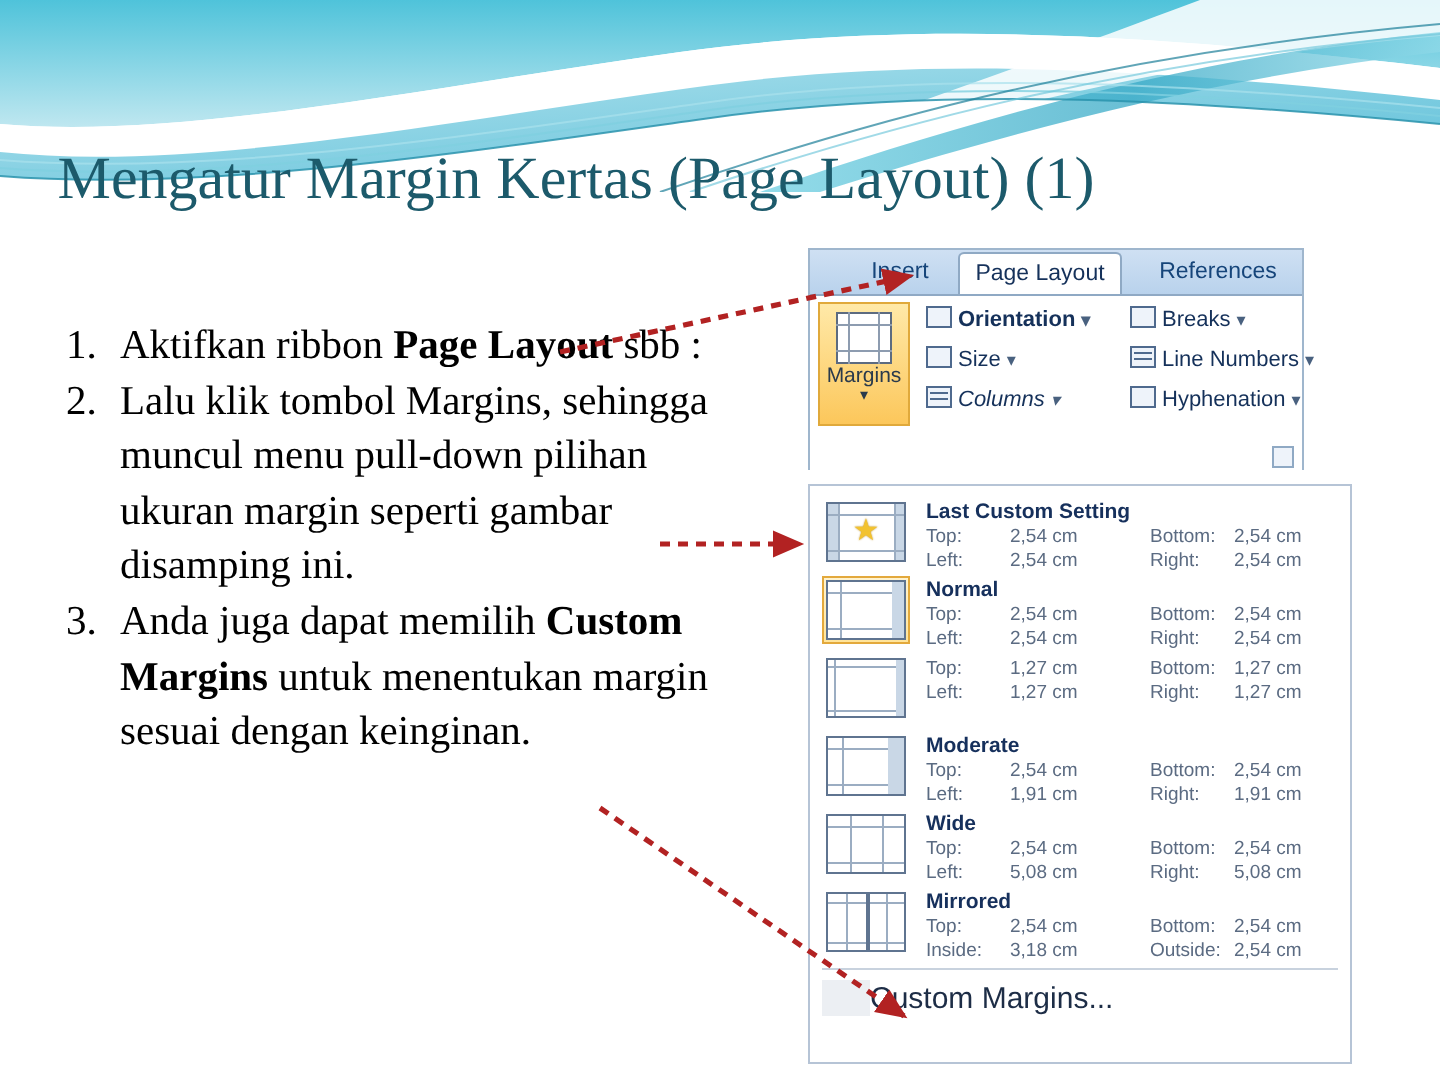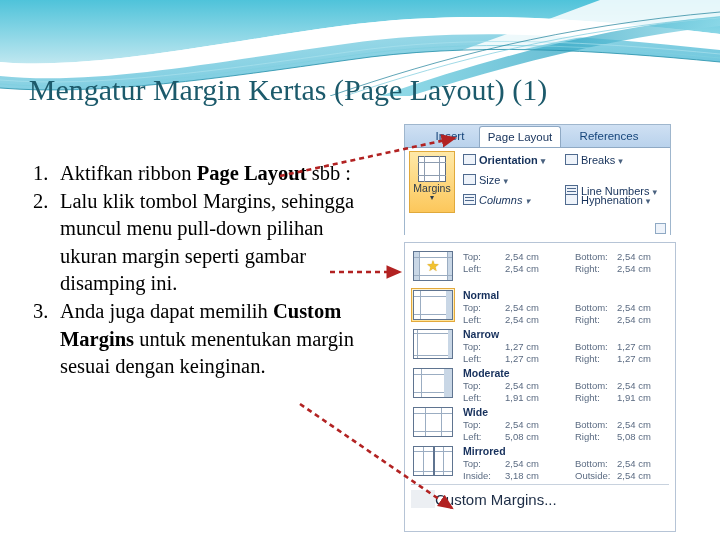--- a/index.html
+++ b/index.html
@@ -28,21 +28,21 @@
     font-family:"Liberation Serif", serif;
     font-size:20.5px;line-height:27.6px;color:#000;
   }
   .li-row{display:flex;align-items:flex-start;}
   .li-num{width:27px;flex:0 0 27px;}
   .li-txt{flex:1 1 auto;}
   .b{font-weight:bold;}
 
   
   #ribbon-shot{
-    position:absolute;left:404px;top:124px;width:267px;height:111px;
+    position:absolute;left:404px;top:124px;width:248px;height:111px;
     background:#ffffff;
     font-family:"Liberation Sans", sans-serif;
     border:1px solid #9fb6cd;
     box-sizing:border-box;
   }
   #tab-strip{
     position:relative;height:22px;
     background:linear-gradient(#cfe0f3,#b9d2ec);
     border-bottom:1px solid #8fa9c4;
   }
@@ -93,21 +93,21 @@
     border:1px solid #4f6a8e;background:#eef3fa;
     position:relative;box-sizing:border-box;
   }
   .cmd .ci.bars:before{content:"";position:absolute;left:1px;right:1px;top:2px;height:1px;background:#4f6a8e;box-shadow:0 3px 0 #4f6a8e;}
   .cmd .car{color:#49617f;font-size:9px;margin-left:3px;}
 
   #cmd-orientation{left:58px;top:5px;font-weight:bold;}
   #cmd-size{left:58px;top:25px;}
   #cmd-columns{left:58px;top:45px;font-style:italic;}
   #cmd-breaks{left:160px;top:5px;}
-  #cmd-linenumbers{left:160px;top:25px;margin-top:11px;}
+  #cmd-linenumbers{left:160px;top:25px;}
   #cmd-hyphenation{left:160px;top:45px;}
 
   #group-label{
     position:absolute;left:0;right:0;bottom:2px;
     text-align:center;font-size:11px;color:#41597a;
   }
   #group-dialog{
     position:absolute;right:4px;bottom:2px;
     width:9px;height:9px;border:1px solid #8fa9c4;
     background:#eef3fa;
@@ -264,20 +264,21 @@
             <span class="sh" style="left: 0px; width: 5px;"></span>
             <span class="sh" style="left: calc(100% - 5px); width: 5px;"></span>
             <span class="vl" style="left: 5px;"></span>
             <span class="vl" style="left: calc(100% - 5px);"></span>
             <span class="hl" style="top: 5px;"></span>
             <span class="hl" style="top: calc(100% - 5px);"></span>
             <span class="m-star">★</span>
           </div>
         </div>
         <div class="m-text">
+          <div class="m-name">Last Custom Setting</div>
           <div class="m-grid">
             <div class="m-col left">
               <span class="m-k">Top:</span>
               <span class="m-v">2,54 cm</span>
             </div>
             <div class="m-col">
               <span class="m-k">Bottom:</span>
               <span class="m-v">2,54 cm</span>
             </div>
           </div>
@@ -331,21 +332,20 @@
         <div class="m-thumb-wrap">
           <div class="m-thumb">
             <span class="vl" style="left: 3px;"></span>
             <span class="vl" style="left: calc(100% - 3px);"></span>
             <span class="hl" style="top: 3px;"></span>
             <span class="hl" style="top: calc(100% - 3px);"></span>
             <span class="sh" style="left: calc(100% - 4px); width: 4px;"></span>
           </div>
         </div>
         <div class="m-text">
-          <div class="m-name">Narrow</div>
           <div class="m-grid">
             <div class="m-col left">
               <span class="m-k">Top:</span>
               <span class="m-v">1,27 cm</span>
             </div>
             <div class="m-col">
               <span class="m-k">Bottom:</span>
               <span class="m-v">1,27 cm</span>
             </div>
           </div>

